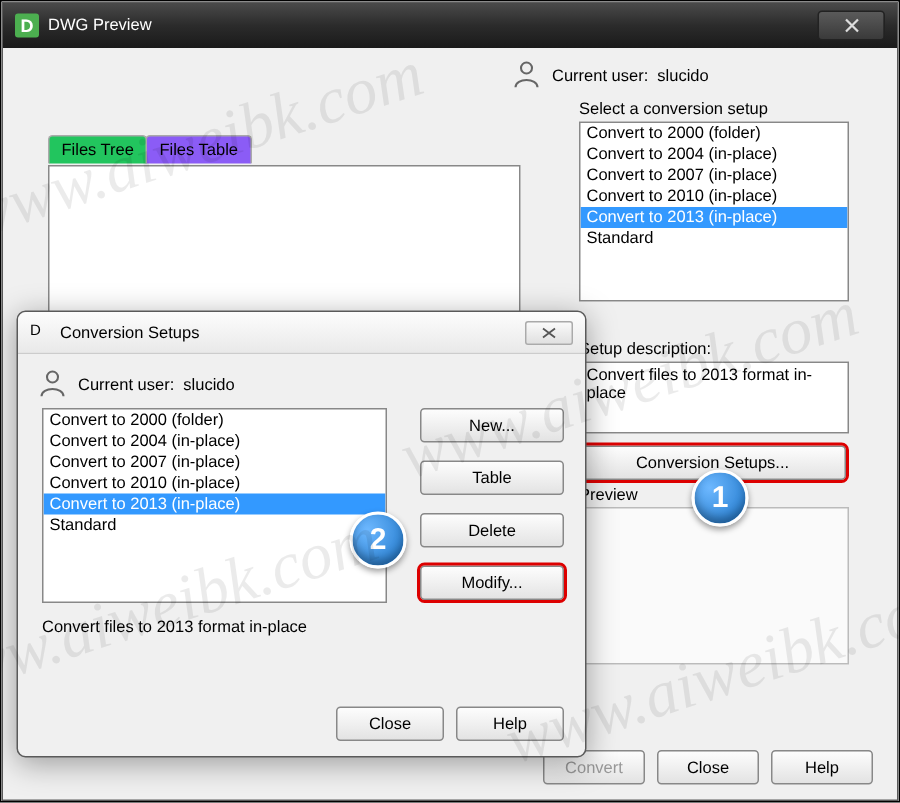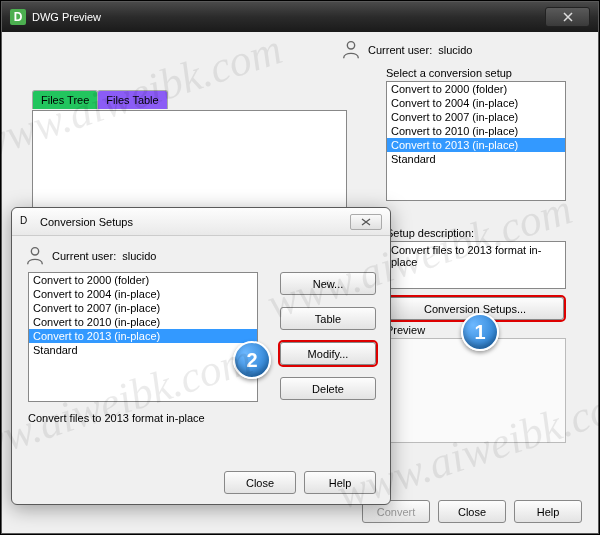--- a/index.html
+++ b/index.html
@@ -177,25 +177,25 @@
         <div class="item">Standard</div>
       </div>
 
     <div class="side-btns">
       <div class="btn">
           <span>New...</span>
         </div>
       <div class="btn">
           <span>Table</span>
         </div>
+      <div class="btn">
+          <span>Delete</span>
+        </div>
       <div class="btn highlight-red">
           <span>Modify...</span>
-        </div>
-      <div class="btn">
-          <span>Delete</span>
         </div>
     </div>
 
     <div class="front-desc">Convert files to 2013 format in-place</div>
 
     <div class="front-bottom">
       <div class="btn">
           <span>Close</span>
         </div>
       <div class="btn">

